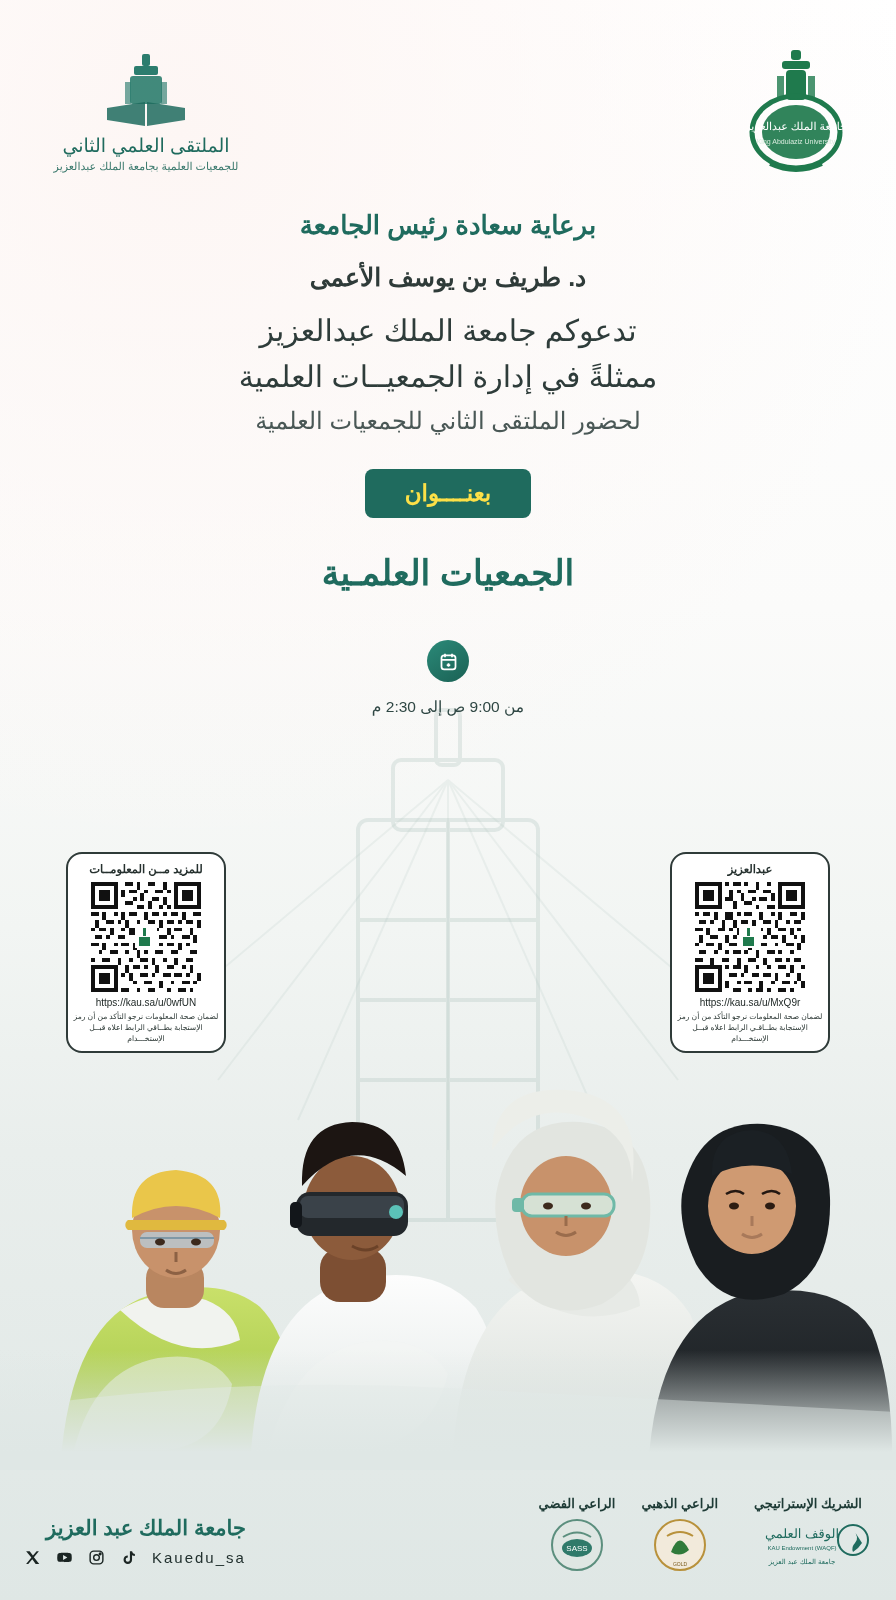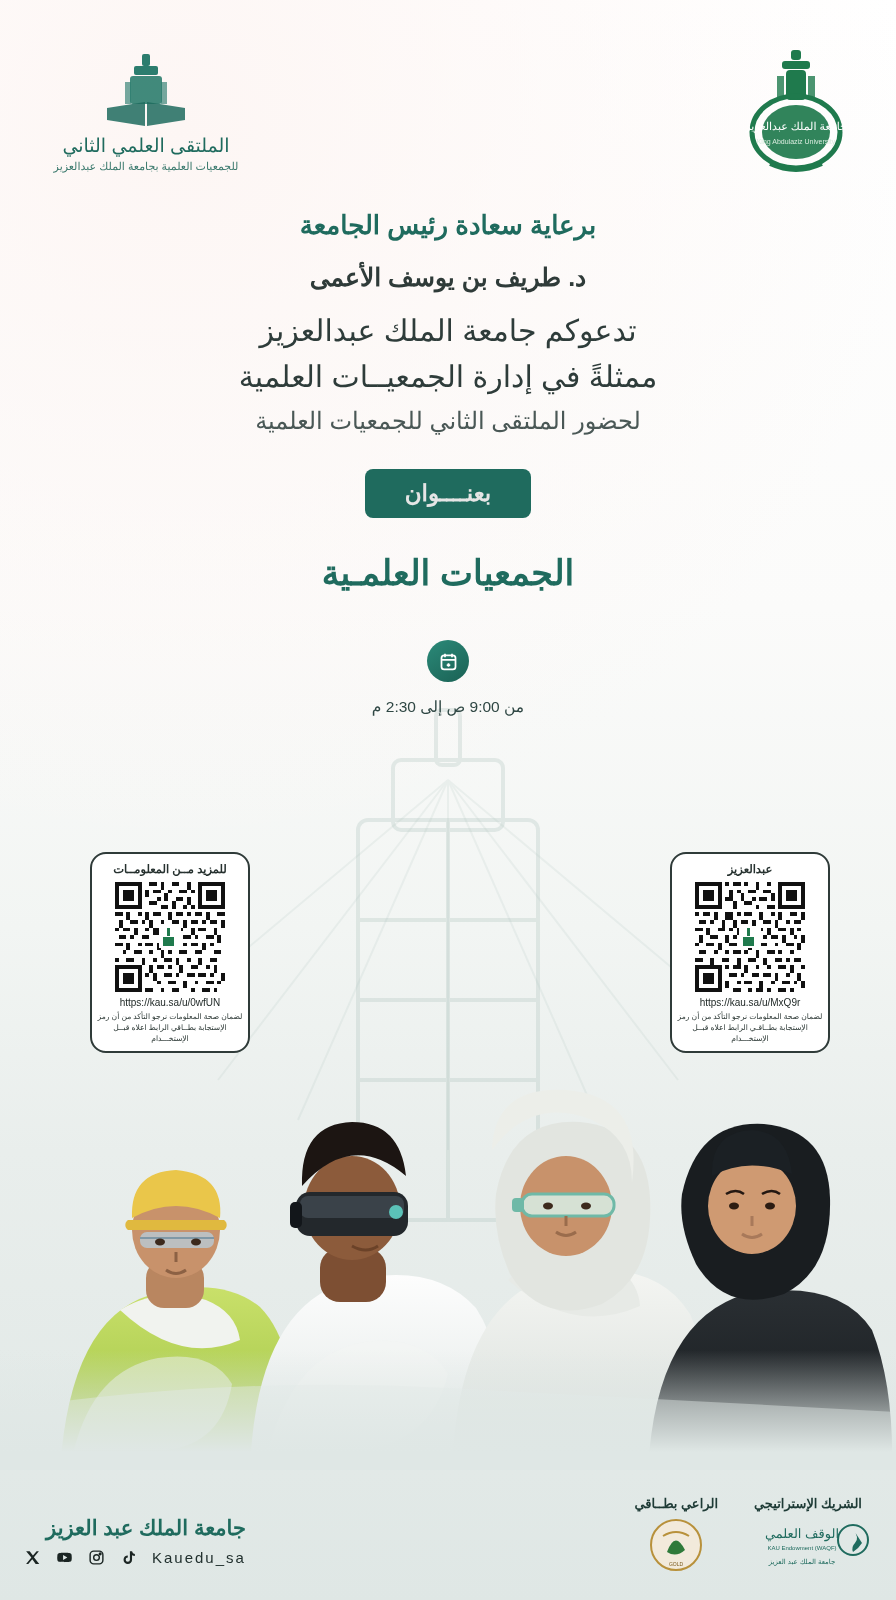--- a/index.html
+++ b/index.html
@@ -65,21 +65,21 @@
   }
   .invite .l2 { display: block; }
   .invite-sub {
     margin-top: 8px;
     font-size: 24px; color: #4a5856; font-weight: 400;
   }
 
   .title-chip {
     display: inline-block;
     margin-top: 34px;
-    background: #1f6b5e; color: #e5e5e5;
+    background: #1f6b5e; color: #fde047;
     padding: 11px 40px;
     border-radius: 8px;
     font-size: 23px; font-weight: 700;
     letter-spacing: 1px;
   }
   .main-title {
     margin-top: 28px;
     font-size: 35px; font-weight: 700; color: #1f6b5e; line-height: 1.55;
   }
   .main-title .l2 { display: block; }
@@ -105,21 +105,20 @@
 
   
   .qr {
     position: absolute; z-index: 7;
     width: 160px;
     border: 2px solid #2f3b39;
     border-radius: 16px;
     background: #fff;
     padding: 8px 4px 7px;
     text-align: center;
-    margin-left: 24px;
   }
   .qr.left { left: 66px; top: 852px; }
   .qr.right { right: 66px; top: 852px; }
   .qr .cap {
     font-size: 11.5px; font-weight: 700; color: #26312f;
     line-height: 1.3; margin-bottom: 5px; letter-spacing: .5px;
   }
   .qr .code { width: 138px; height: 110px; margin: 0 auto; display: block; }
   .qr .url {
     font-size: 10px; color: #1b2422; margin-top: 5px; direction: ltr;
@@ -638,31 +637,42 @@
           </g>
           <g transform="translate(96,6)" fill="#1f6b5e">
             <circle cx="13" cy="16" r="15" fill="none" stroke="#1f6b5e" stroke-width="2"></circle>
             <path d="M13 5 q7 9 2 14 q-4 4 -2 9 q6 -4 9 -9"></path>
           </g>
         </svg>
       </div>
     </div>
 
     <div class="sp-group">
-      <div class="sp-lbl">الراعي بطــاقي</div>
+      <div class="sp-lbl">الراعي الذهبي</div>
       <div class="sp-logos">
         <svg class="sp-badge" viewBox="0 0 54 54">
           <circle cx="27" cy="27" r="25" fill="#f2eadb" stroke="#b8913b" stroke-width="2"></circle>
           <path d="M18 34 q8 -22 18 -2 q-9 8 -18 2z" fill="#2f7a3a"></path>
           <path d="M14 18 q13 -8 26 0" stroke="#b8913b" stroke-width="2" fill="none"></path>
           <text x="27" y="48" text-anchor="middle" font-size="5" fill="#7a5a1c" font-family="Liberation Sans, sans-serif">GOLD</text>
         </svg>
       </div>
     </div>
 
+    <div class="sp-group">
+      <div class="sp-lbl">الراعي الفضي</div>
+      <div class="sp-logos">
+        <svg class="sp-badge" viewBox="0 0 54 54">
+          <circle cx="27" cy="27" r="25" fill="#dfe7e3" stroke="#5c8f7e" stroke-width="2"></circle>
+          <ellipse cx="27" cy="30" rx="15" ry="9" fill="#2f7a6a"></ellipse>
+          <text x="27" y="33" text-anchor="middle" font-size="8" fill="#fff" font-family="Liberation Sans, sans-serif">SASS</text>
+          <path d="M13 19 q14 -9 28 0" stroke="#5c8f7e" stroke-width="2" fill="none"></path>
+        </svg>
+      </div>
+    </div>
 
     <div class="social">
       <div class="uni">جامعة الملك عبد العزيز</div>
       <div class="handle-row">
         <svg viewBox="0 0 24 24" fill="#1b2523">
             <path d="M3 3h5l4.6 6.3L17.8 3H21l-7 8.6L21.5 21h-5l-4.8-6.6L6 21H3l7.4-9L3 3z"></path>
           </svg>
         <svg viewBox="0 0 24 24" fill="#1b2523">
             <path d="M22 8a3 3 0 0 0-2.1-2.1C18 5.4 12 5.4 12 5.4s-6 0-7.9.5A3 3 0 0 0 2 8a31 31 0 0 0 0 8 3 3 0 0 0 2.1 2.1c1.9.5 7.9.5 7.9.5s6 0 7.9-.5A3 3 0 0 0 22 16a31 31 0 0 0 0-8zM10 15.5v-7l6 3.5-6 3.5z"></path>
           </svg>

